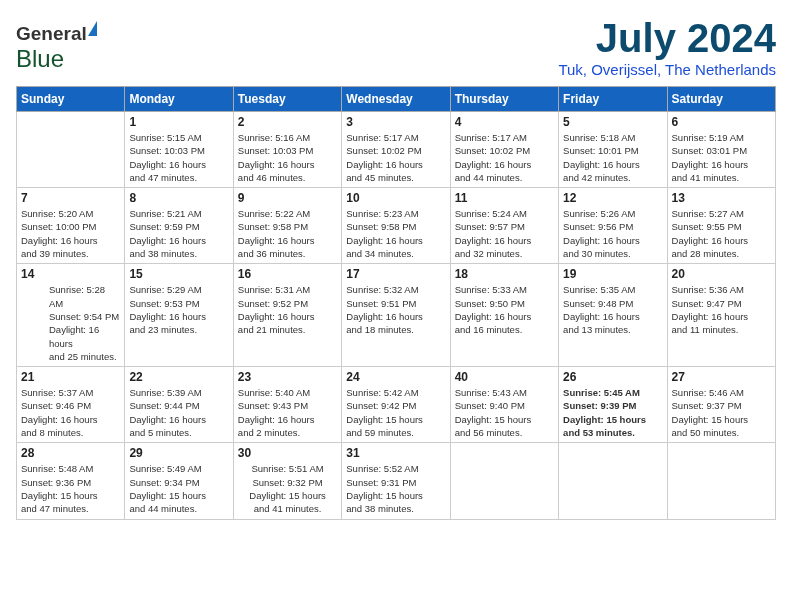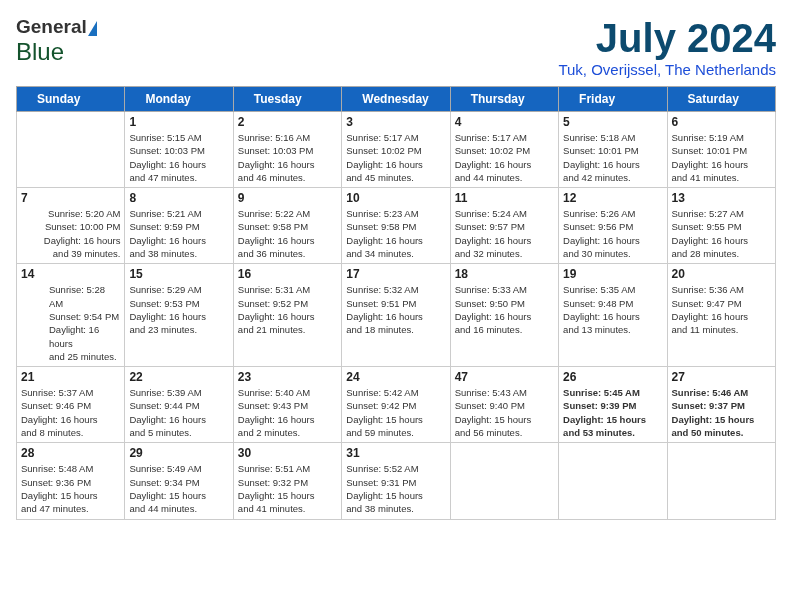--- a/index.html
+++ b/index.html
@@ -36,21 +36,21 @@
     .calendar {
       width: 100%;
       border-collapse: collapse;
       margin-top: 8px;
     }
     .calendar th {
       background: #1565c0;
       color: #fff;
       font-size: 12px;
       font-weight: bold;
-      padding: 5px 20px;
+      padding: 5px 4px;
       text-align: left;
       border: 1px solid #aaa;
     }
     .calendar td {
       border: 1px solid #ccc;
       vertical-align: top;
       padding: 3px 4px;
       width: 108px;
       min-height: 80px;
       font-size: 10px;
@@ -67,21 +67,22 @@
     .day-info {
       font-size: 9.5px;
       color: #333;
       line-height: 1.4;
     }
     .empty-cell {
       background: #f9f9f9;
     }
     .logo-row {
       display: flex;
-      align-items: flex-end;
+      align-items: flex-start;
+      margin-top: 7px;
     }
     .logo-text-general {
       font-size: 19px;
       font-weight: bold;
       color: #333;
     }
     .logo-text-blue {
       font-size: 24px;
       font-weight: normal;
       color: #14532d;
@@ -164,29 +165,29 @@
         <td>
           <span class="day-number">5</span>
           <div class="day-info" style="white-space: pre-line;">Sunrise: 5:18 AM
 Sunset: 10:01 PM
 Daylight: 16 hours
 and 42 minutes.</div>
         </td>
         <td>
           <span class="day-number">6</span>
           <div class="day-info" style="white-space: pre-line;">Sunrise: 5:19 AM
-Sunset: 10:01 PM
+Sunset: 03:01 PM
 Daylight: 16 hours
 and 41 minutes.</div>
         </td>
       </tr>
       <tr>
         <td>
           <span class="day-number">7</span>
-          <div class="day-info" style="white-space: pre-line; text-align: right;">Sunrise: 5:20 AM
+          <div class="day-info" style="white-space: pre-line;">Sunrise: 5:20 AM
 Sunset: 10:00 PM
 Daylight: 16 hours
 and 39 minutes.</div>
         </td>
         <td>
           <span class="day-number">8</span>
           <div class="day-info" style="white-space: pre-line;">Sunrise: 5:21 AM
 Sunset: 9:59 PM
 Daylight: 16 hours
 and 38 minutes.</div>
@@ -301,36 +302,36 @@
 and 2 minutes.</div>
         </td>
         <td>
           <span class="day-number">24</span>
           <div class="day-info" style="white-space: pre-line;">Sunrise: 5:42 AM
 Sunset: 9:42 PM
 Daylight: 15 hours
 and 59 minutes.</div>
         </td>
         <td>
-          <span class="day-number">47</span>
+          <span class="day-number">40</span>
           <div class="day-info" style="white-space: pre-line;">Sunrise: 5:43 AM
 Sunset: 9:40 PM
 Daylight: 15 hours
 and 56 minutes.</div>
         </td>
         <td>
           <span class="day-number">26</span>
           <div class="day-info" style="white-space: pre-line; font-weight: bold;">Sunrise: 5:45 AM
 Sunset: 9:39 PM
 Daylight: 15 hours
 and 53 minutes.</div>
         </td>
         <td>
           <span class="day-number">27</span>
-          <div class="day-info" style="white-space: pre-line; font-weight: bold;">Sunrise: 5:46 AM
+          <div class="day-info" style="white-space: pre-line;">Sunrise: 5:46 AM
 Sunset: 9:37 PM
 Daylight: 15 hours
 and 50 minutes.</div>
         </td>
       </tr>
       <tr>
         <td>
           <span class="day-number">28</span>
           <div class="day-info" style="white-space: pre-line;">Sunrise: 5:48 AM
 Sunset: 9:36 PM
@@ -339,21 +340,21 @@
         </td>
         <td>
           <span class="day-number">29</span>
           <div class="day-info" style="white-space: pre-line;">Sunrise: 5:49 AM
 Sunset: 9:34 PM
 Daylight: 15 hours
 and 44 minutes.</div>
         </td>
         <td>
           <span class="day-number">30</span>
-          <div class="day-info" style="white-space: pre-line;">Sunrise: 5:51 AM
+          <div class="day-info" style="white-space: pre-line; text-align: center;">Sunrise: 5:51 AM
 Sunset: 9:32 PM
 Daylight: 15 hours
 and 41 minutes.</div>
         </td>
         <td>
           <span class="day-number">31</span>
           <div class="day-info" style="white-space: pre-line;">Sunrise: 5:52 AM
 Sunset: 9:31 PM
 Daylight: 15 hours
 and 38 minutes.</div>

